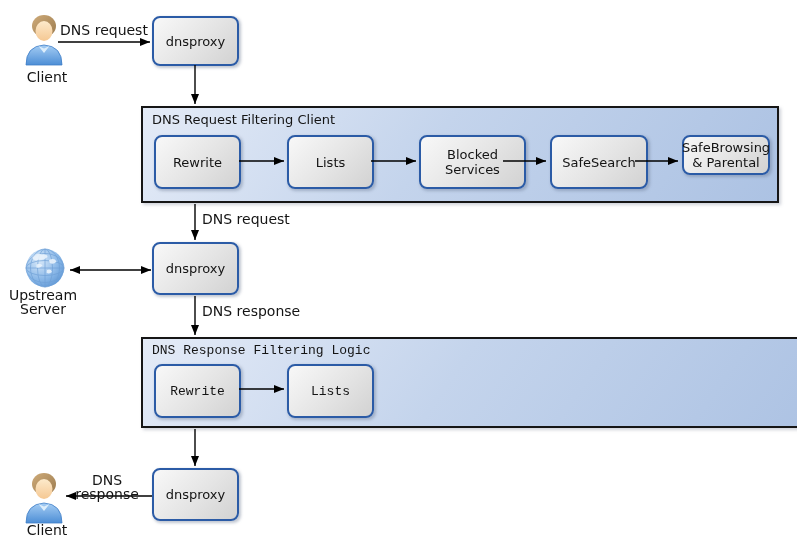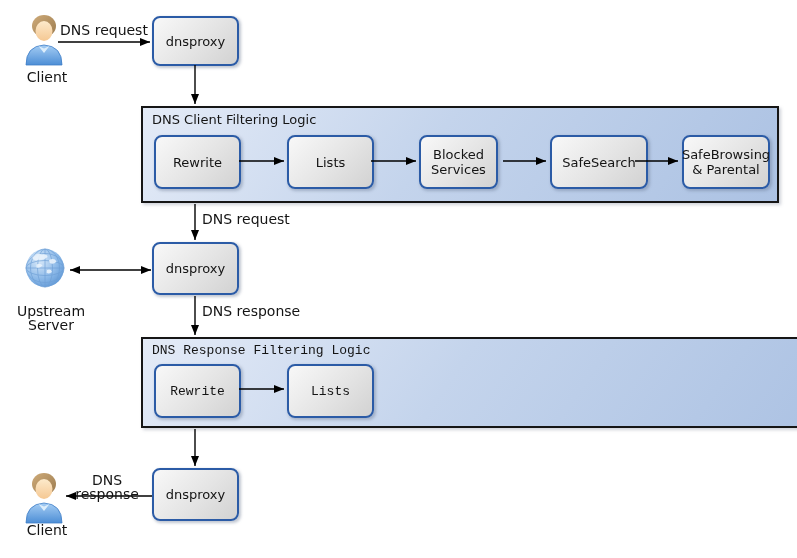--- a/index.html
+++ b/index.html
@@ -31,27 +31,27 @@
   .center{text-align:center;}
   .edges{position:absolute;left:0;top:0;pointer-events:none;}
   .icon{position:absolute;}
 </style>
 </head>
 <body>
 
 <div class="canvas">
 
   <div class="group" style="left:141px;top:106px;width:638px;height:97px;">
-    <div class="group-title">DNS Client Filtering Logic</div>
+    <div class="group-title">DNS Request Filtering Client</div>
     <div class="node" style="left:11px;top:27px;width:87px;height:54px;">Rewrite</div>
     <div class="node" style="left:144px;top:27px;width:87px;height:54px;">Lists</div>
-    <div class="node" style="left:276px;top:27px;width:79px;height:54px;">Blocked
+    <div class="node" style="left:276px;top:27px;width:107px;height:54px;">Blocked
 Services</div>
     <div class="node" style="left:407px;top:27px;width:98px;height:54px;">SafeSearch</div>
-    <div class="node" style="left:539px;top:27px;width:88px;height:54px;text-align:center;">SafeBrowsing
+    <div class="node" style="left:539px;top:27px;width:88px;height:40px;text-align:center;">SafeBrowsing
 &amp; Parental</div>
   </div>
 
   <div class="group" style="left:141px;top:337px;width:688px;height:91px;font-family:Liberation Mono, monospace;">
     <div class="group-title">DNS Response Filtering Logic</div>
     <div class="node" style="left:11px;top:25px;width:87px;height:54px;">Rewrite</div>
     <div class="node" style="left:144px;top:25px;width:87px;height:54px;">Lists</div>
   </div>
 
   <div class="node" style="left:152px;top:16px;width:87px;height:50px;">dnsproxy</div>
@@ -129,19 +129,19 @@
       <line x1="195" y1="296" x2="195" y2="335" marker-end="url(#ah)"></line>
       <line x1="239" y1="389" x2="284" y2="389" marker-end="url(#ah)"></line>
       <line x1="195" y1="429" x2="195" y2="466" marker-end="url(#ah)"></line>
       <line x1="152" y1="496" x2="66" y2="496" marker-end="url(#ah)"></line>
     </g>
   </svg>
 
   <div class="label center" style="left:58px;top:24px;width:92px;">DNS request</div>
   <div class="label center" style="left:17px;top:71px;width:60px;">Client</div>
   <div class="label" style="left:202px;top:213px;">DNS request</div>
-  <div class="label center" style="left:12px;top:289px;width:78px;margin-top:16px;">Upstream
+  <div class="label center" style="left:4px;top:289px;width:78px;">Upstream
 Server</div>
   <div class="label" style="left:202px;top:305px;">DNS response</div>
   <div class="label center" style="left:60px;top:474px;width:94px;">DNS response</div>
   <div class="label center" style="left:17px;top:524px;width:60px;">Client</div>
 
 </div>
 
 </body></html>

